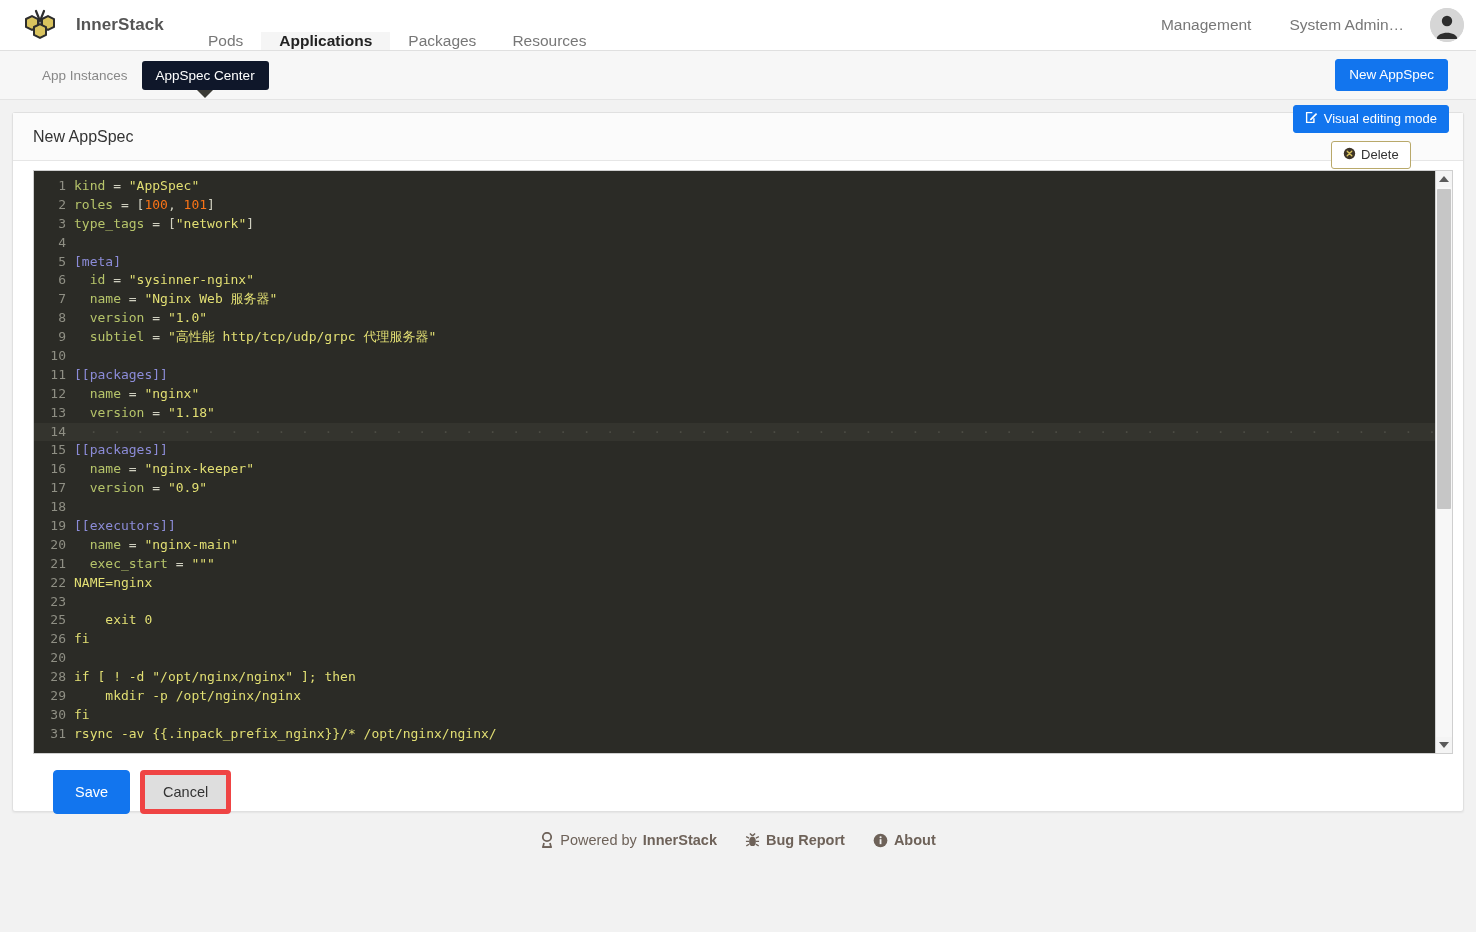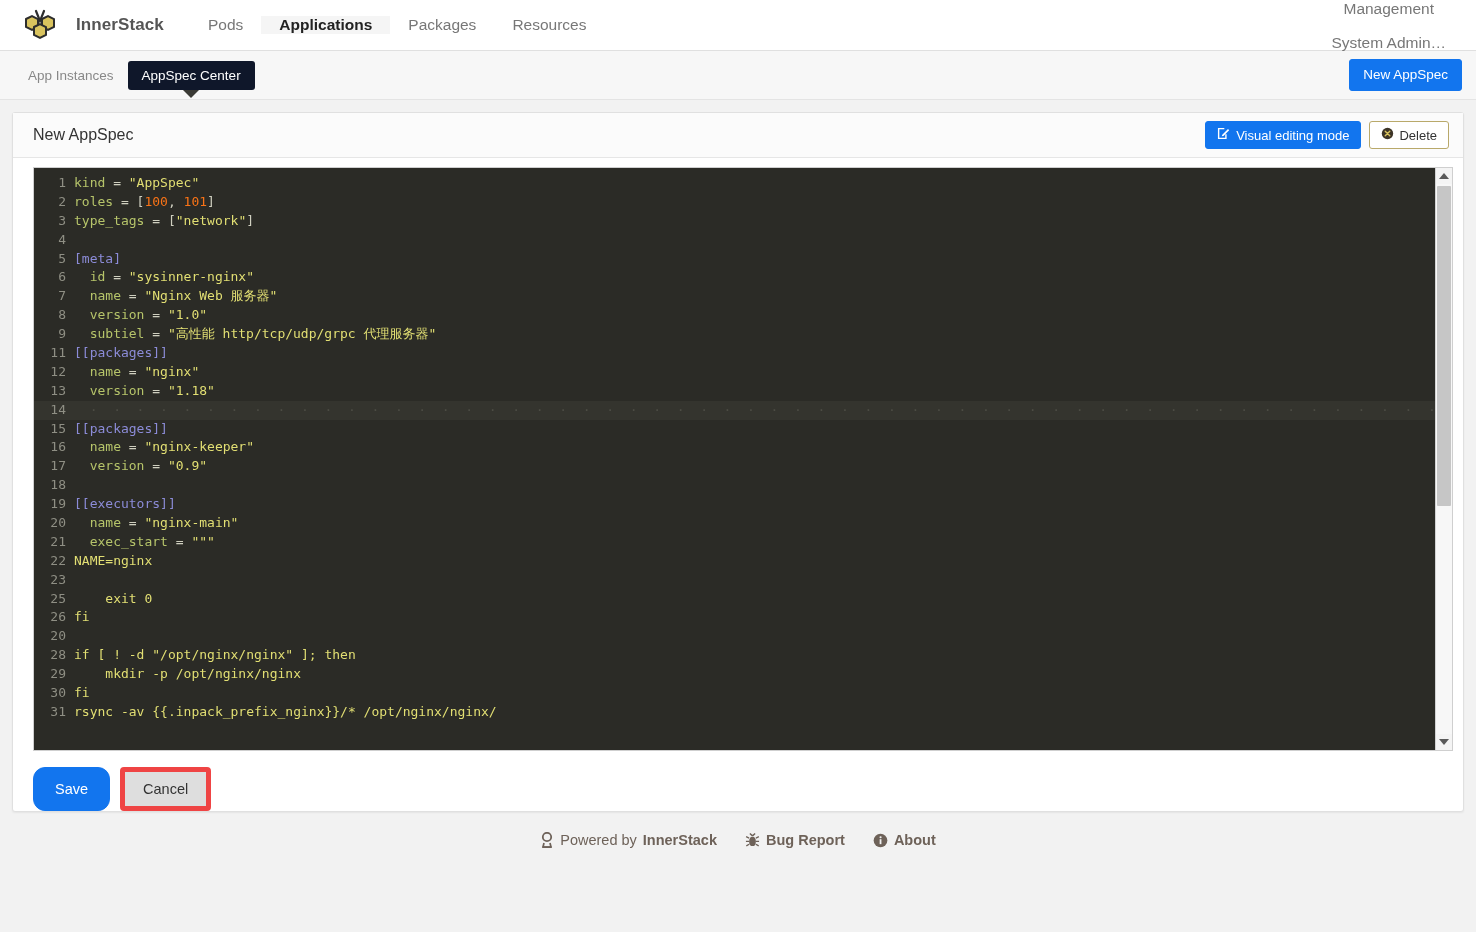--- a/index.html
+++ b/index.html
@@ -24,58 +24,57 @@
   .brand {
     display: flex; align-items: center;
     padding: 0 0 0 14px;
     gap: 10px;
   }
   .logo { width: 52px; height: 40px; display:block; }
   .brand-name {
     font-size: 17px; font-weight: bold; color: #555;
     letter-spacing: .1px;
   }
-  .navitems { display: flex; align-items: center; margin-left: 26px; }
+  .navitems { display: flex; align-items: flex-end; margin-left: 26px; }
   .navitem {
     display: flex; align-items: center;
     padding: 0 18px;
     font-size: 15.5px;
     color: #777;
     cursor: pointer;
     border: none; background: transparent;
     font-family: inherit;
   }
   .navitem.active {
     background: #f5f5f5;
     color: #222;
     font-weight: bold;
   }
   .nav-right {
     margin-left: auto;
     display: flex; align-items: center;
-    gap: 16px;
+    gap: 2px;
     padding-right: 12px;
-    flex-direction: column;
   }
   .nav-right .navitem { color:#777; }
   .avatar {
     width: 34px; height: 34px; border-radius: 50%;
     background: #d6d6d6;
     display: flex; align-items: center; justify-content: center;
     margin-left: 6px;
     overflow: hidden;
   }
 
   
   .subbar {
     height: 49px;
     background: #f7f7f7;
     border-bottom: 1px solid #e4e4e4;
     display: flex; align-items: center;
-    padding: 0 14px;
+    padding: 0 28px;
     position: relative;
   }
   .subtab {
     font-size: 13.5px;
     color: #888;
     padding: 7px 14px;
     border-radius: 3px;
     cursor: pointer;
     position: relative;
     white-space: nowrap;
@@ -118,21 +117,21 @@
     flex-direction: column;
   }
   .panel-head {
     height: 48px;
     background: #fbfbfb;
     border-bottom: 1px solid #e6e6e6;
     display: flex; align-items: center;
     padding: 0 14px 0 20px;
   }
   .panel-title { font-size: 16px; color: #333; }
-  .panel-head-actions { margin-left:auto; display:flex; gap: 8px; align-items:center; }
+  .panel-head-actions { margin-left:auto; display:flex; gap: 8px; align-items:center;flex-direction:column; }
   .btn-outline-dark {
     background:#fff; color:#333; border:1px solid #b9a96a;
     padding: 5px 11px; font-size: 13px; border-radius:3px;
     display:flex; align-items:center; gap:5px; cursor:pointer;
     font-family:inherit;
   }
   .btn-blue-sm {
     background:#1275ee; color:#fff; border:1px solid #1275ee;
     padding: 5px 11px; font-size: 13px; border-radius:3px;
     display:flex; align-items:center; gap:6px; cursor:pointer;
@@ -215,21 +214,21 @@
     background: #c6c6c6;
     border-radius: 1px;
     cursor: pointer;
   }
 
   
   .panel-foot {
     padding: 16px 0 0 20px;
     display:flex; gap: 10px;
   }
-  .btn-save { background:#1275ee;color:#fff;border:1px solid #1275ee;padding:9px 21px;font-size:14.5px;border-radius:12px;cursor:pointer;font-family:inherit;}
+  .btn-save { background:#1275ee;color:#fff;border:1px solid #1275ee;padding:9px 21px;font-size:14.5px;border-radius:4px;cursor:pointer;font-family:inherit;margin-left:20px;}
   .btn-cancel { background:#dedede;color:#333;border:5px solid #ef4444;padding:9px 18px;font-size:14.5px;border-radius:4px;cursor:pointer;font-family:inherit;}
 
   
   .pagefoot {
     margin-top: 20px;
     display:flex; align-items:center; justify-content:center;
     gap: 28px;
     color:#6e6259;
     font-size: 14.5px;
   }
@@ -310,20 +309,21 @@
     <div class="editor" id="editor-lines">
         <div class="code-line"><span class="ln">1</span><span class="code"><span class="t-key">kind</span><span class="t-op"> = </span><span class="t-str">"AppSpec"</span></span></div>
         <div class="code-line"><span class="ln">2</span><span class="code"><span class="t-key">roles</span><span class="t-op"> = [</span><span class="t-num">100</span><span class="t-op">, </span><span class="t-num">101</span><span class="t-op">]</span></span></div>
         <div class="code-line"><span class="ln">3</span><span class="code"><span class="t-key">type_tags</span><span class="t-op"> = [</span><span class="t-str">"network"</span><span class="t-op">]</span></span></div>
         <div class="code-line"><span class="ln">4</span><span class="code"></span></div>
         <div class="code-line"><span class="ln">5</span><span class="code"><span class="t-sec">[meta]</span></span></div>
         <div class="code-line"><span class="ln">6</span><span class="code"><span class="t-key">  id</span><span class="t-op"> = </span><span class="t-str">"sysinner-nginx"</span></span></div>
         <div class="code-line"><span class="ln">7</span><span class="code"><span class="t-key">  name</span><span class="t-op"> = </span><span class="t-str">"Nginx Web 服务器"</span></span></div>
         <div class="code-line"><span class="ln">8</span><span class="code"><span class="t-key">  version</span><span class="t-op"> = </span><span class="t-str">"1.0"</span></span></div>
         <div class="code-line"><span class="ln">9</span><span class="code"><span class="t-key">  subtiel</span><span class="t-op"> = </span><span class="t-str">"高性能 http/tcp/udp/grpc 代理服务器"</span></span></div>
+        <div class="code-line"><span class="ln">10</span><span class="code"></span></div>
         <div class="code-line"><span class="ln">11</span><span class="code"><span class="t-sec">[[packages]]</span></span></div>
         <div class="code-line"><span class="ln">12</span><span class="code"><span class="t-key">  name</span><span class="t-op"> = </span><span class="t-str">"nginx"</span></span></div>
         <div class="code-line"><span class="ln">13</span><span class="code"><span class="t-key">  version</span><span class="t-op"> = </span><span class="t-str">"1.18"</span></span></div>
         <div class="code-line active"><span class="ln">14</span><span class="code"><span class="indent-guide">  ·  ·  ·  ·  ·  ·  ·  ·  ·  ·  ·  ·  ·  ·  ·  ·  ·  ·  ·  ·  ·  ·  ·  ·  ·  ·  ·  ·  ·  ·  ·  ·  ·  ·  ·  ·  ·  ·  ·  ·  ·  ·  ·  ·  ·  ·  ·  ·  ·  ·  ·  ·  ·  ·  ·  ·  ·  ·  ·  ·  ·  ·  ·  ·  ·  ·  ·  ·  ·  ·</span></span></div>
         <div class="code-line"><span class="ln">15</span><span class="code"><span class="t-sec">[[packages]]</span></span></div>
         <div class="code-line"><span class="ln">16</span><span class="code"><span class="t-key">  name</span><span class="t-op"> = </span><span class="t-str">"nginx-keeper"</span></span></div>
         <div class="code-line"><span class="ln">17</span><span class="code"><span class="t-key">  version</span><span class="t-op"> = </span><span class="t-str">"0.9"</span></span></div>
         <div class="code-line"><span class="ln">18</span><span class="code"></span></div>
         <div class="code-line"><span class="ln">19</span><span class="code"><span class="t-sec">[[executors]]</span></span></div>
         <div class="code-line"><span class="ln">20</span><span class="code"><span class="t-key">  name</span><span class="t-op"> = </span><span class="t-str">"nginx-main"</span></span></div>

